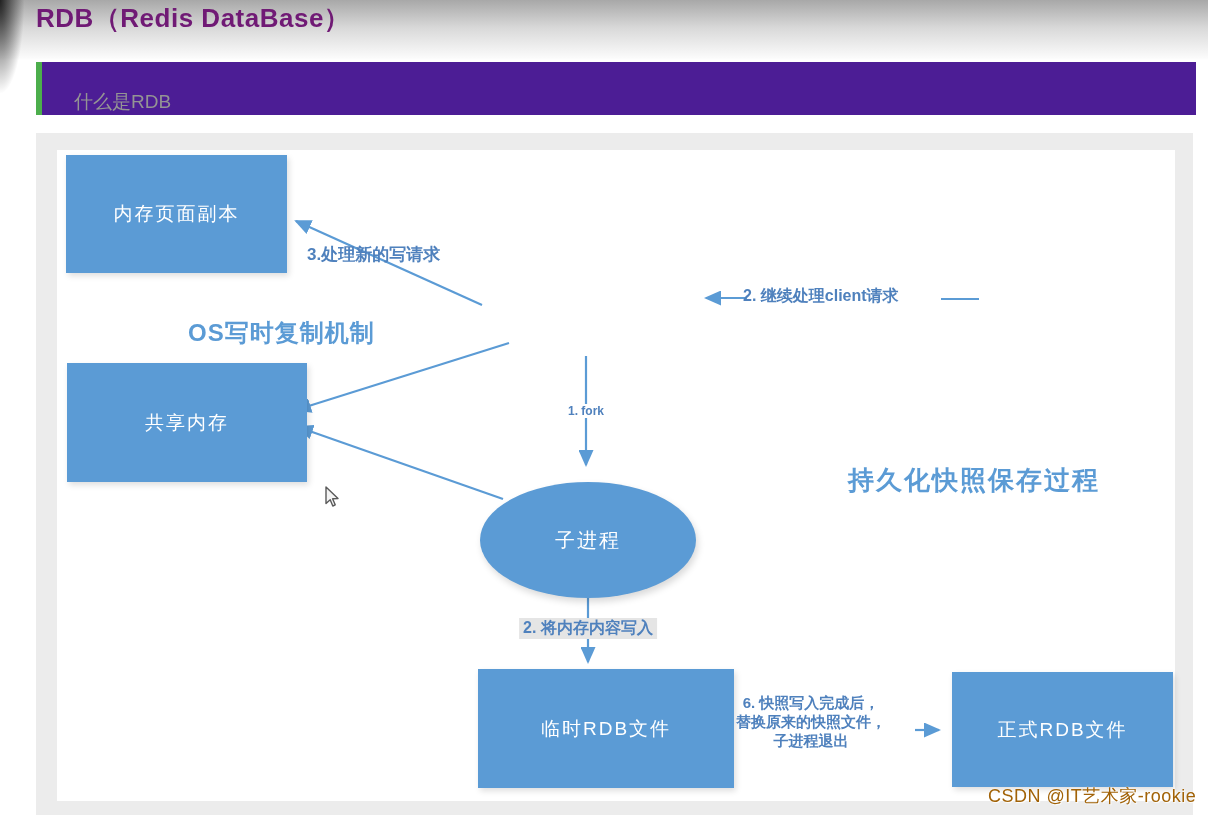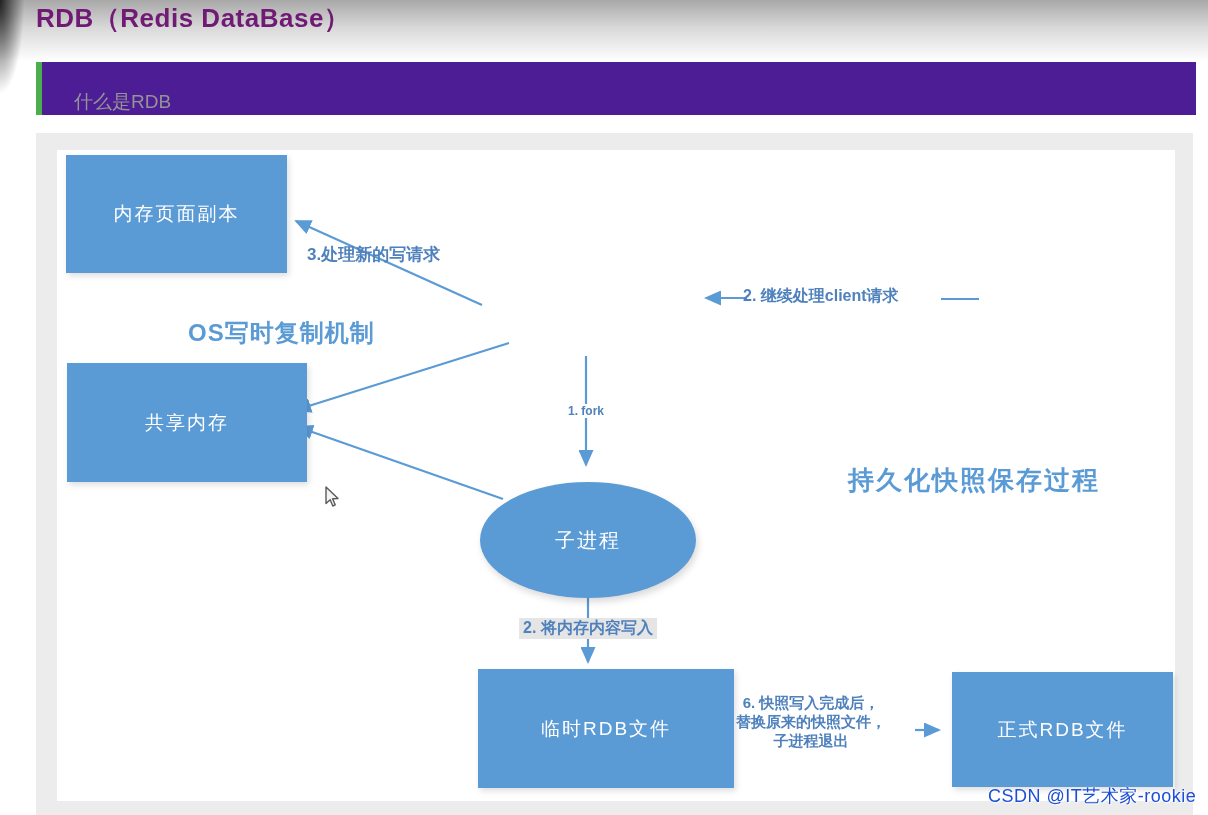--- a/index.html
+++ b/index.html
@@ -68,21 +68,21 @@
                background:#e5e5e5; padding:0 4px; }
   .l-step4   { left:663px; top:543px; width:182px; font-size:15px; line-height:19px;
                text-align:center; white-space:normal; }
 
   .big-blue { color:#5b9bd5; z-index:3; white-space:nowrap; font-weight:600; }
   .l-oscow   { left:131px; top:167px; font-size:24px; letter-spacing:1px;text-align:center; }
   .l-persist { left:791px; top:313px; font-size:26px; letter-spacing:2px; }
 
   
   .watermark {
-    left:988px; top:784px; font-size:18px; color:#1d4ed8; z-index:5;
+    left:988px; top:784px; font-size:18px; color:#a16207; z-index:5;
     text-shadow:0 0 2px #fff, 1px 1px 1px #fff; letter-spacing:0.5px;
   }
   .cursor { left:320px; top:484px; z-index:6; }
 </style>
 </head>
 <body>
 
 <div class="abs header"></div>
 <div class="abs corner-shade"></div>
 <h1 class="abs page-title">RDB（Redis DataBase）</h1>

